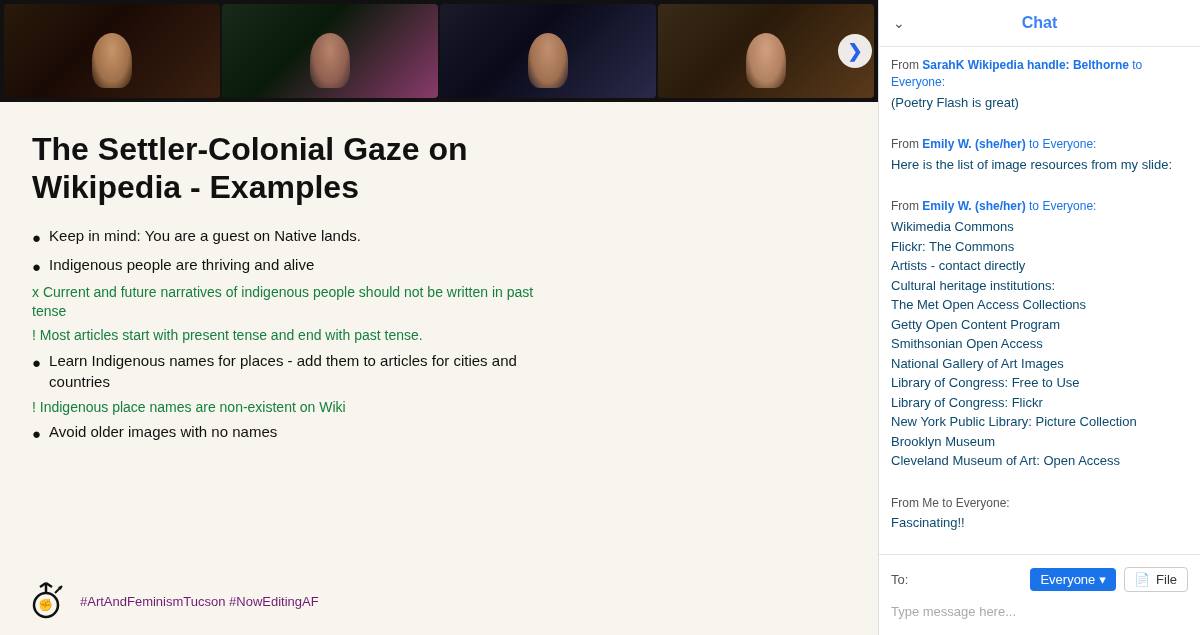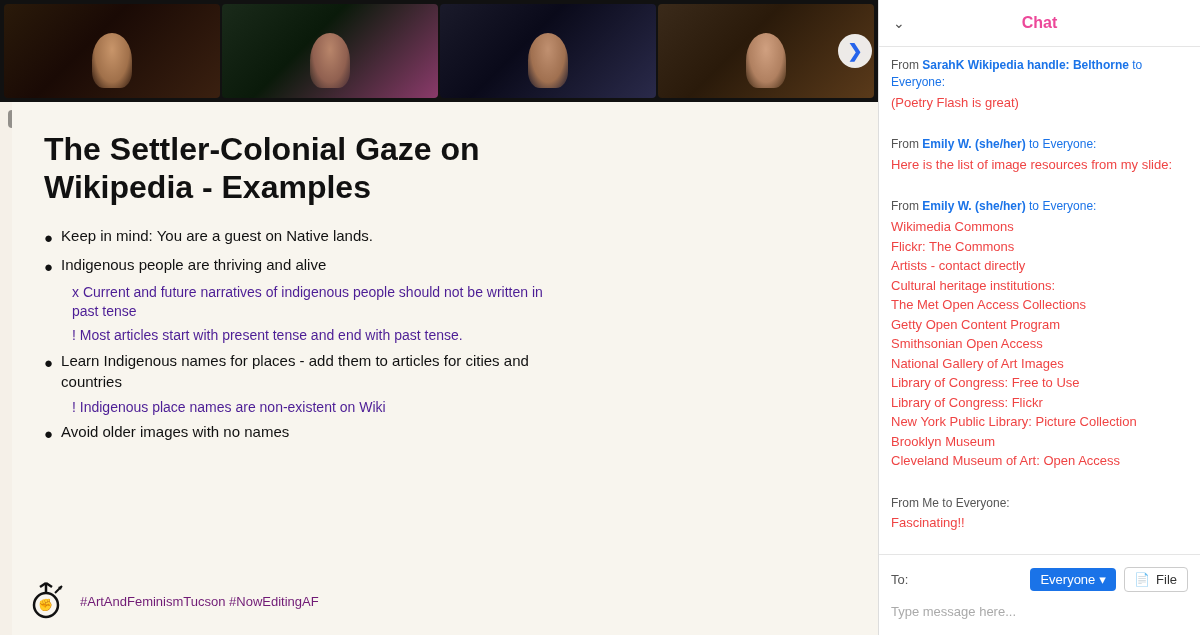--- a/index.html
+++ b/index.html
@@ -108,21 +108,20 @@
       font-size: 18px;
       font-weight: bold;
     }
 
     
     .presentation-area {
       flex: 1;
       position: relative;
       overflow: hidden;
       background: #f5f0e8;
-      padding-left: 12px;
     }
 
     .slide-content {
       width: 100%;
       height: 100%;
       background: #f8f5ee;
       position: relative;
       display: flex;
       flex-direction: column;
       padding: 28px 32px 16px 32px;
@@ -202,23 +201,22 @@
       margin-bottom: 6px;
       font-size: 15px;
       color: #111;
       line-height: 1.4;
     }
     .bullet-item .bullet-dot {
       flex-shrink: 0;
       margin-top: 2px;
     }
     .sub-bullet {
-      margin-left: 28px;
       font-size: 14px;
-      color: #4c1d95;
+      color: #15803d;
       margin-bottom: 4px;
       line-height: 1.4;
     }
 
     .slide-footer {
       position: absolute;
       bottom: 12px;
       left: 24px;
       display: flex;
       align-items: center;
@@ -256,21 +254,21 @@
     }
     .chat-header-chevron {
       position: absolute;
       left: 14px;
       color: #555;
       font-size: 14px;
     }
     .chat-title {
       font-size: 16px;
       font-weight: 600;
-      color: #ec4899;
+      color: #3b82f6;
     }
 
     .chat-messages {
       flex: 1;
       overflow-y: auto;
       padding: 10px 12px;
       display: flex;
       flex-direction: column;
       gap: 16px;
     }
@@ -286,21 +284,21 @@
     }
     .chat-msg-from .sender-name {
       color: #1a73e8;
       font-weight: 600;
     }
     .chat-msg-from .everyone {
       color: #1a73e8;
     }
     .chat-msg-body {
       font-size: 13px;
-      color: #ef4444;
+      color: #0c4a6e;
       line-height: 1.5;
     }
 
     
     .chat-footer {
       border-top: 1px solid #e5e5e5;
       padding: 12px 12px;
       background: #fff;
     }
     .chat-to-row {

